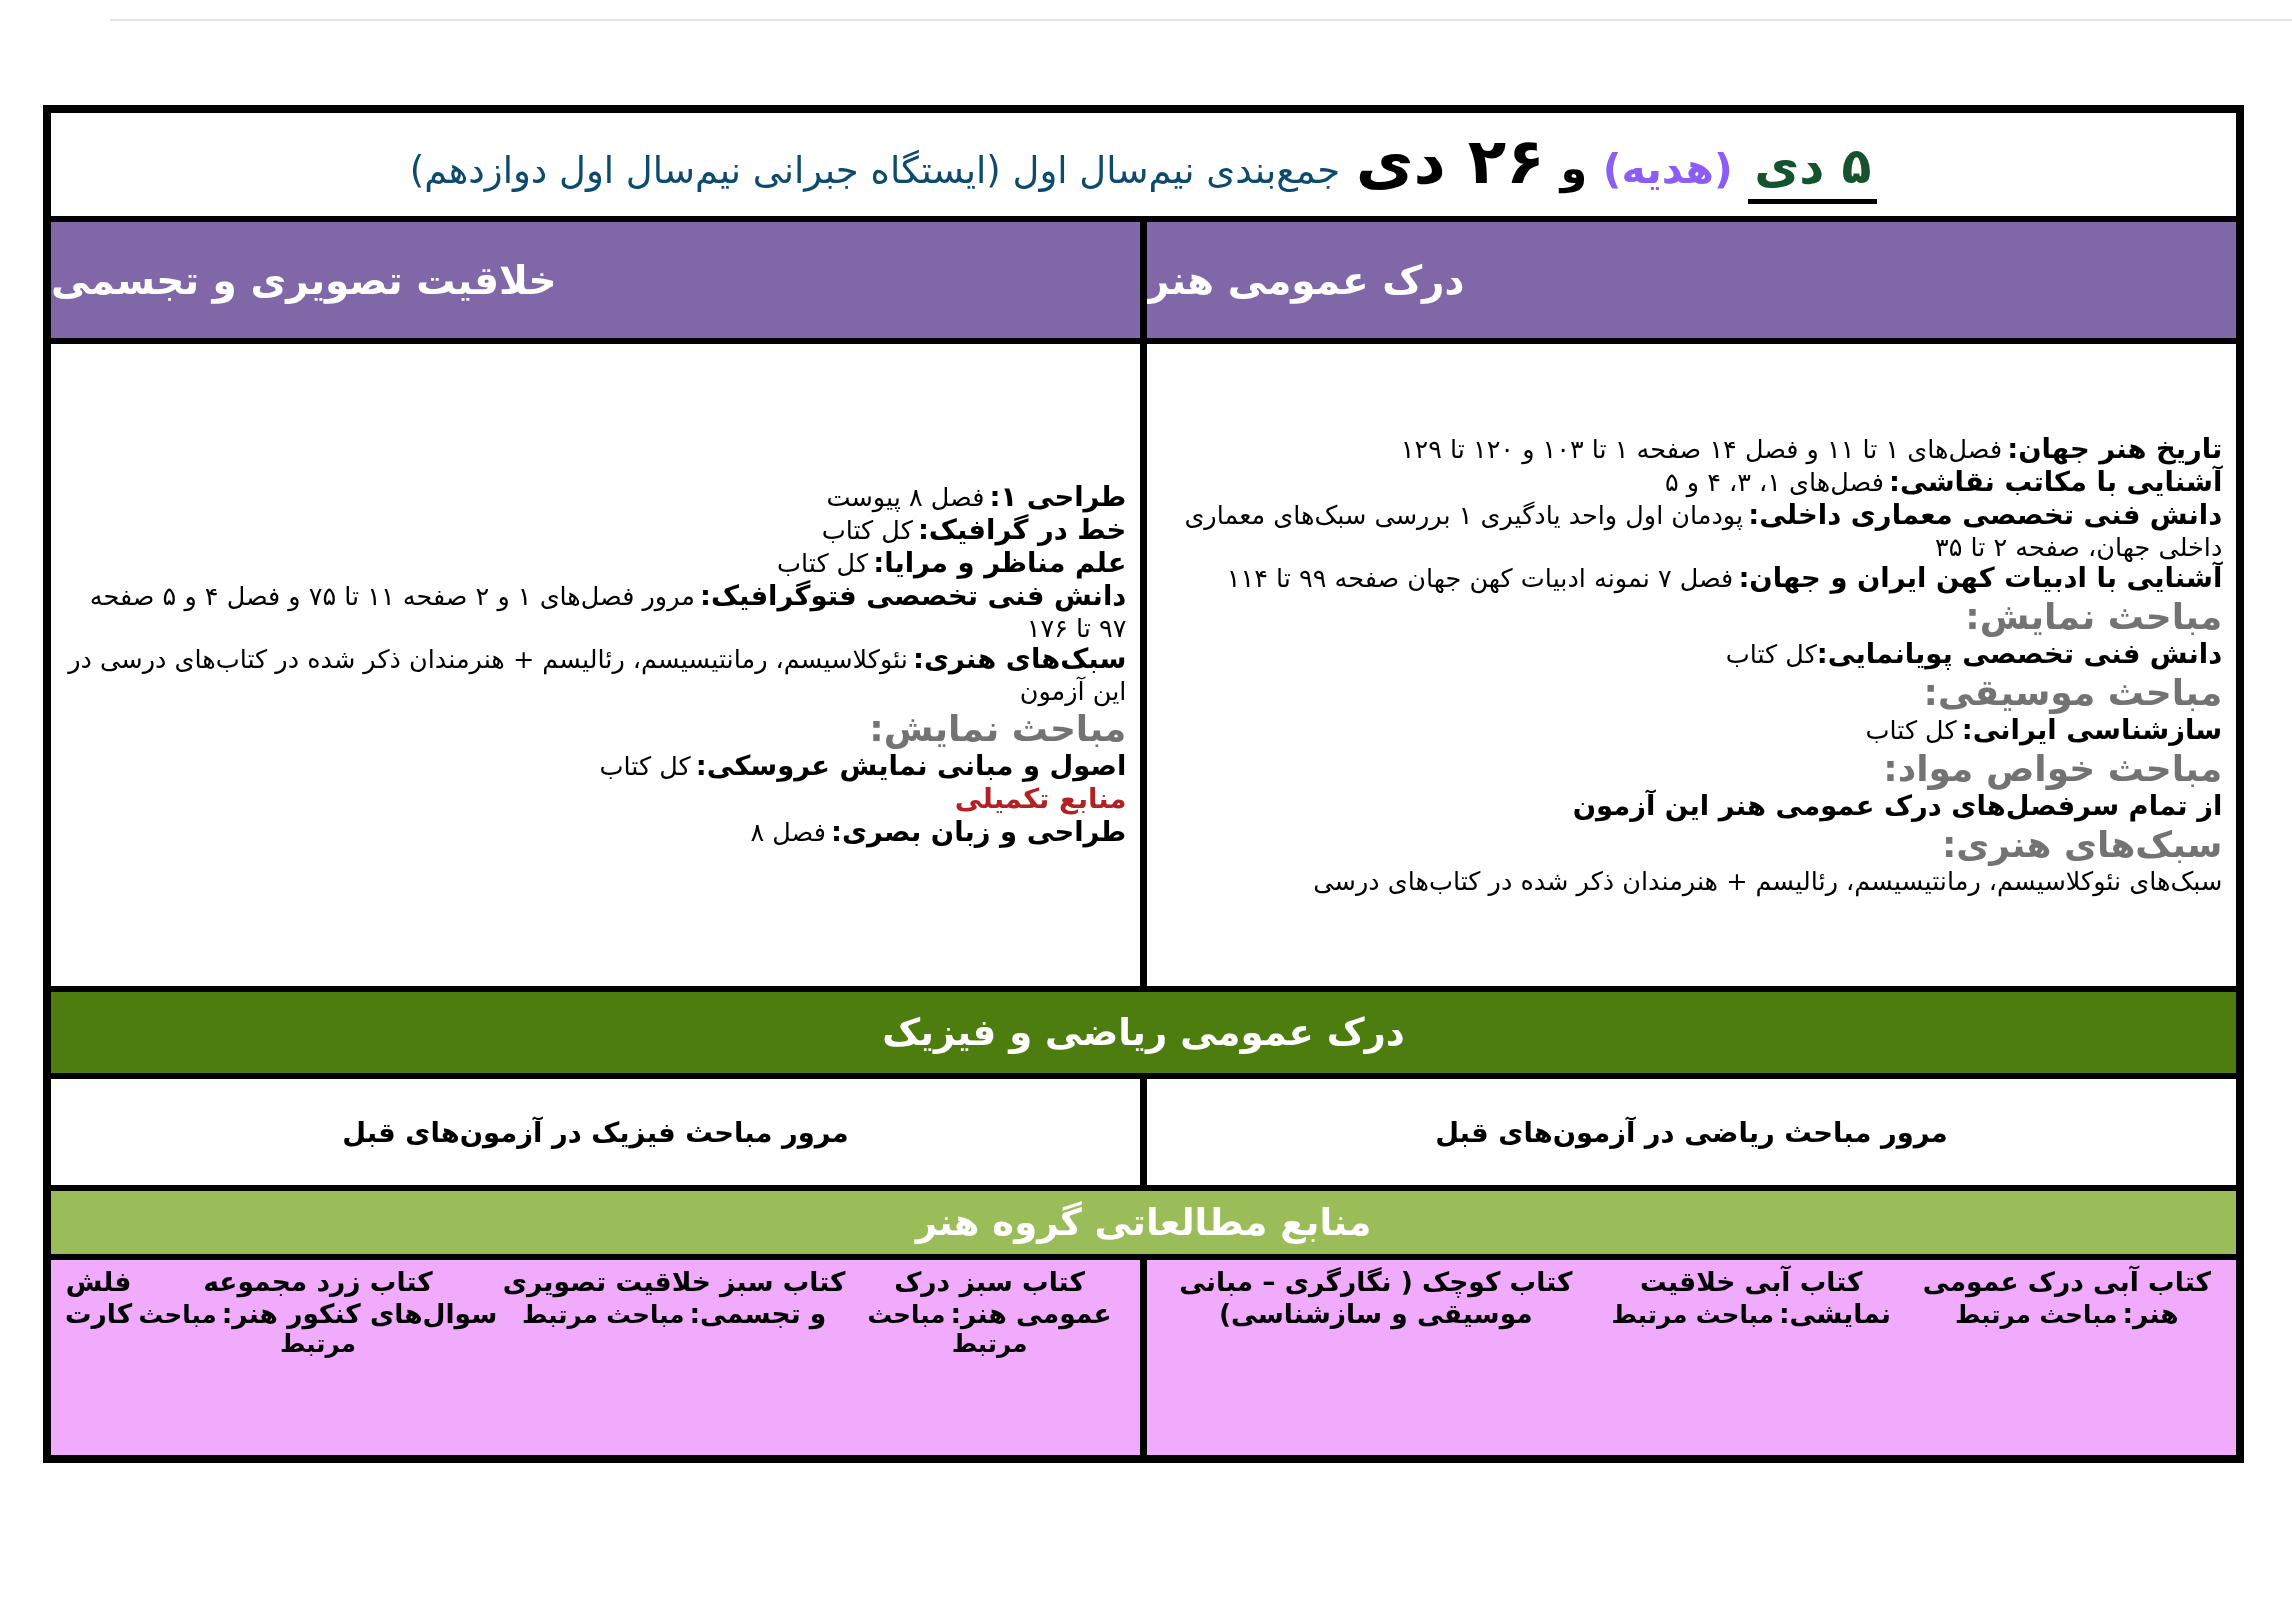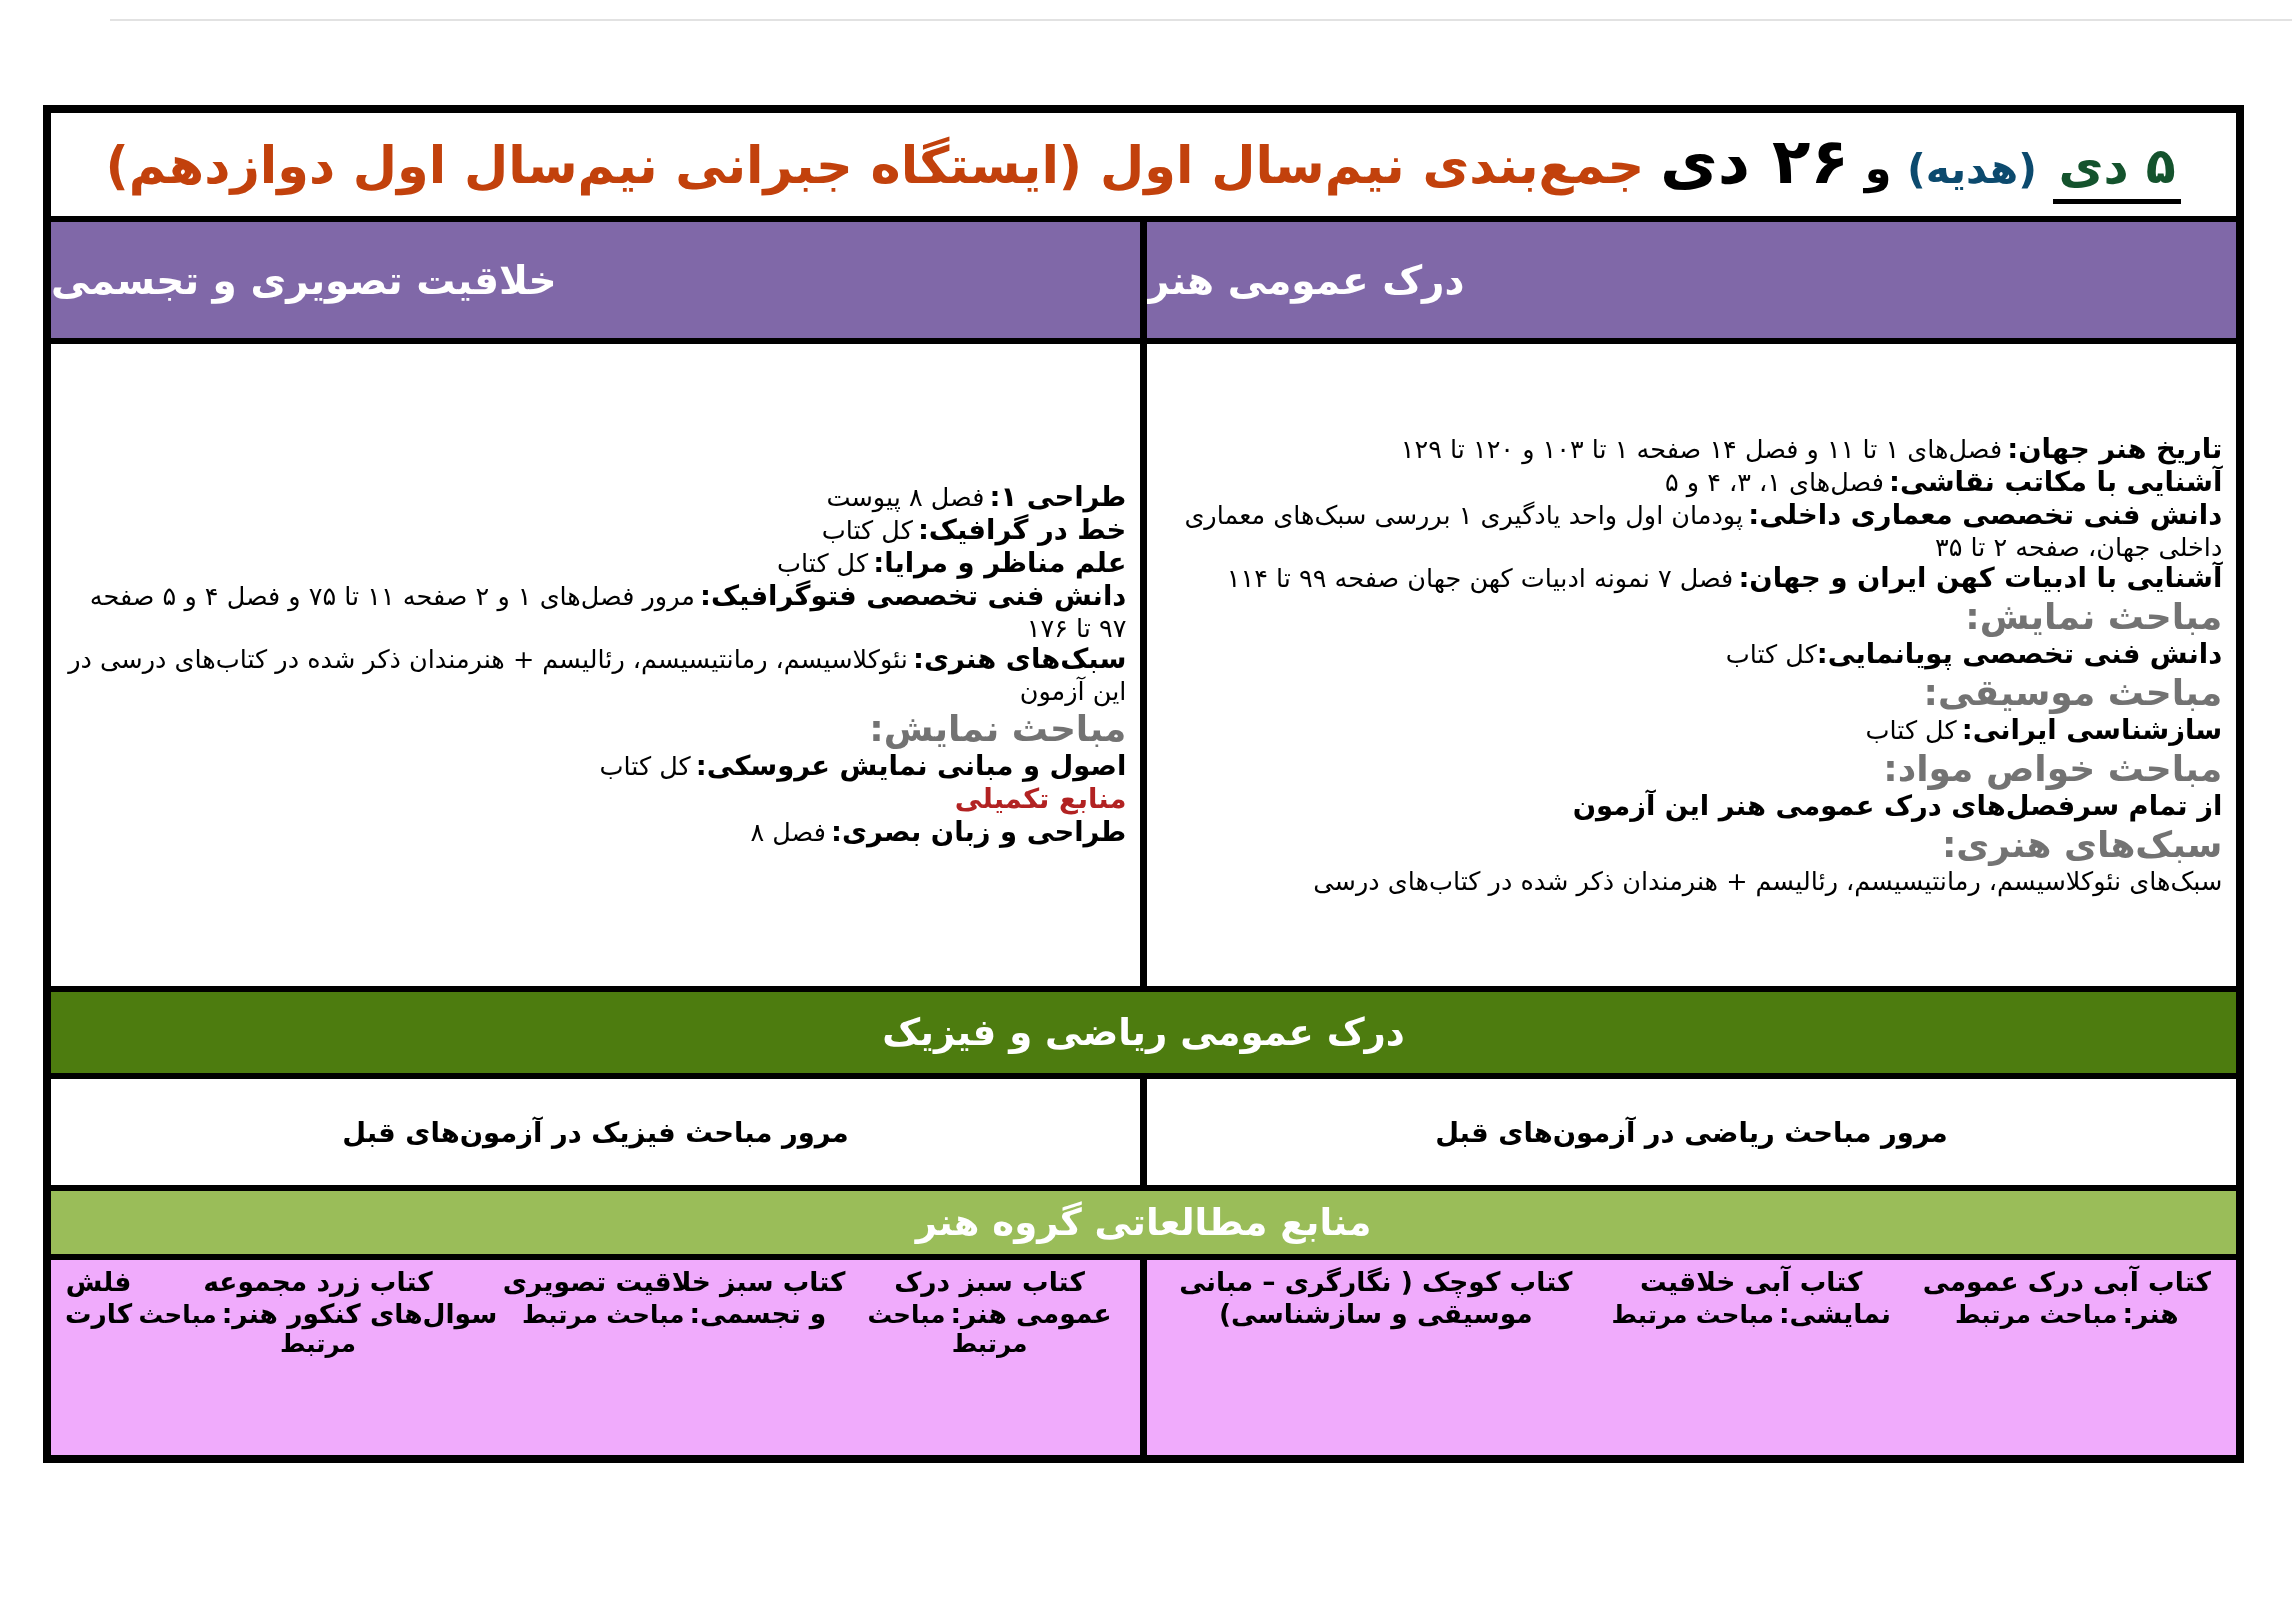--- a/index.html
+++ b/index.html
@@ -17,24 +17,24 @@
   }
   .row{display:flex;flex-direction:row;min-height:0;}
   .bb{border-bottom:6.9px solid #000;}
   .vdiv{width:6.9px;background:#000;flex:0 0 6.9px;}
   .cell{flex:1 1 0;min-width:0;}
 
   
   .title-row{height:103px;flex:0 0 103px;align-items:center;justify-content:center;}
   .title-inner{display:flex;align-items:baseline;gap:15.7px;direction:rtl;}
   .t5{font-size:49px;font-weight:bold;color:#14532d;border-bottom:5.9px solid #000;padding:0 5.9px 4.9px;}
-  .tgift{font-size:41px;font-weight:bold;color:#0c4a6e;}
+  .tgift{font-size:41px;font-weight:bold;color:#8b5cf6;}
   .tand{font-size:43px;font-weight:bold;color:#000;}
   .t26{font-size:63px;font-weight:bold;color:#000;}
-  .trest{font-size:51px;font-weight:bold;color:#c2410c;}
+  .trest{font-size:37px;font-weight:normal;color:#0c4a6e;}
 
   
   .hdr-row{height:116px;flex:0 0 116px;}
   .hcell{background:#8068a8;color:#fff;display:flex;align-items:center;justify-content:flex-end;}
   .hcell span{font-weight:bold;font-size:39px;}
 
   
   .content-row{height:642px;flex:0 0 642px;}
   .content-cell{
     display:flex;flex-direction:column;justify-content:center;

